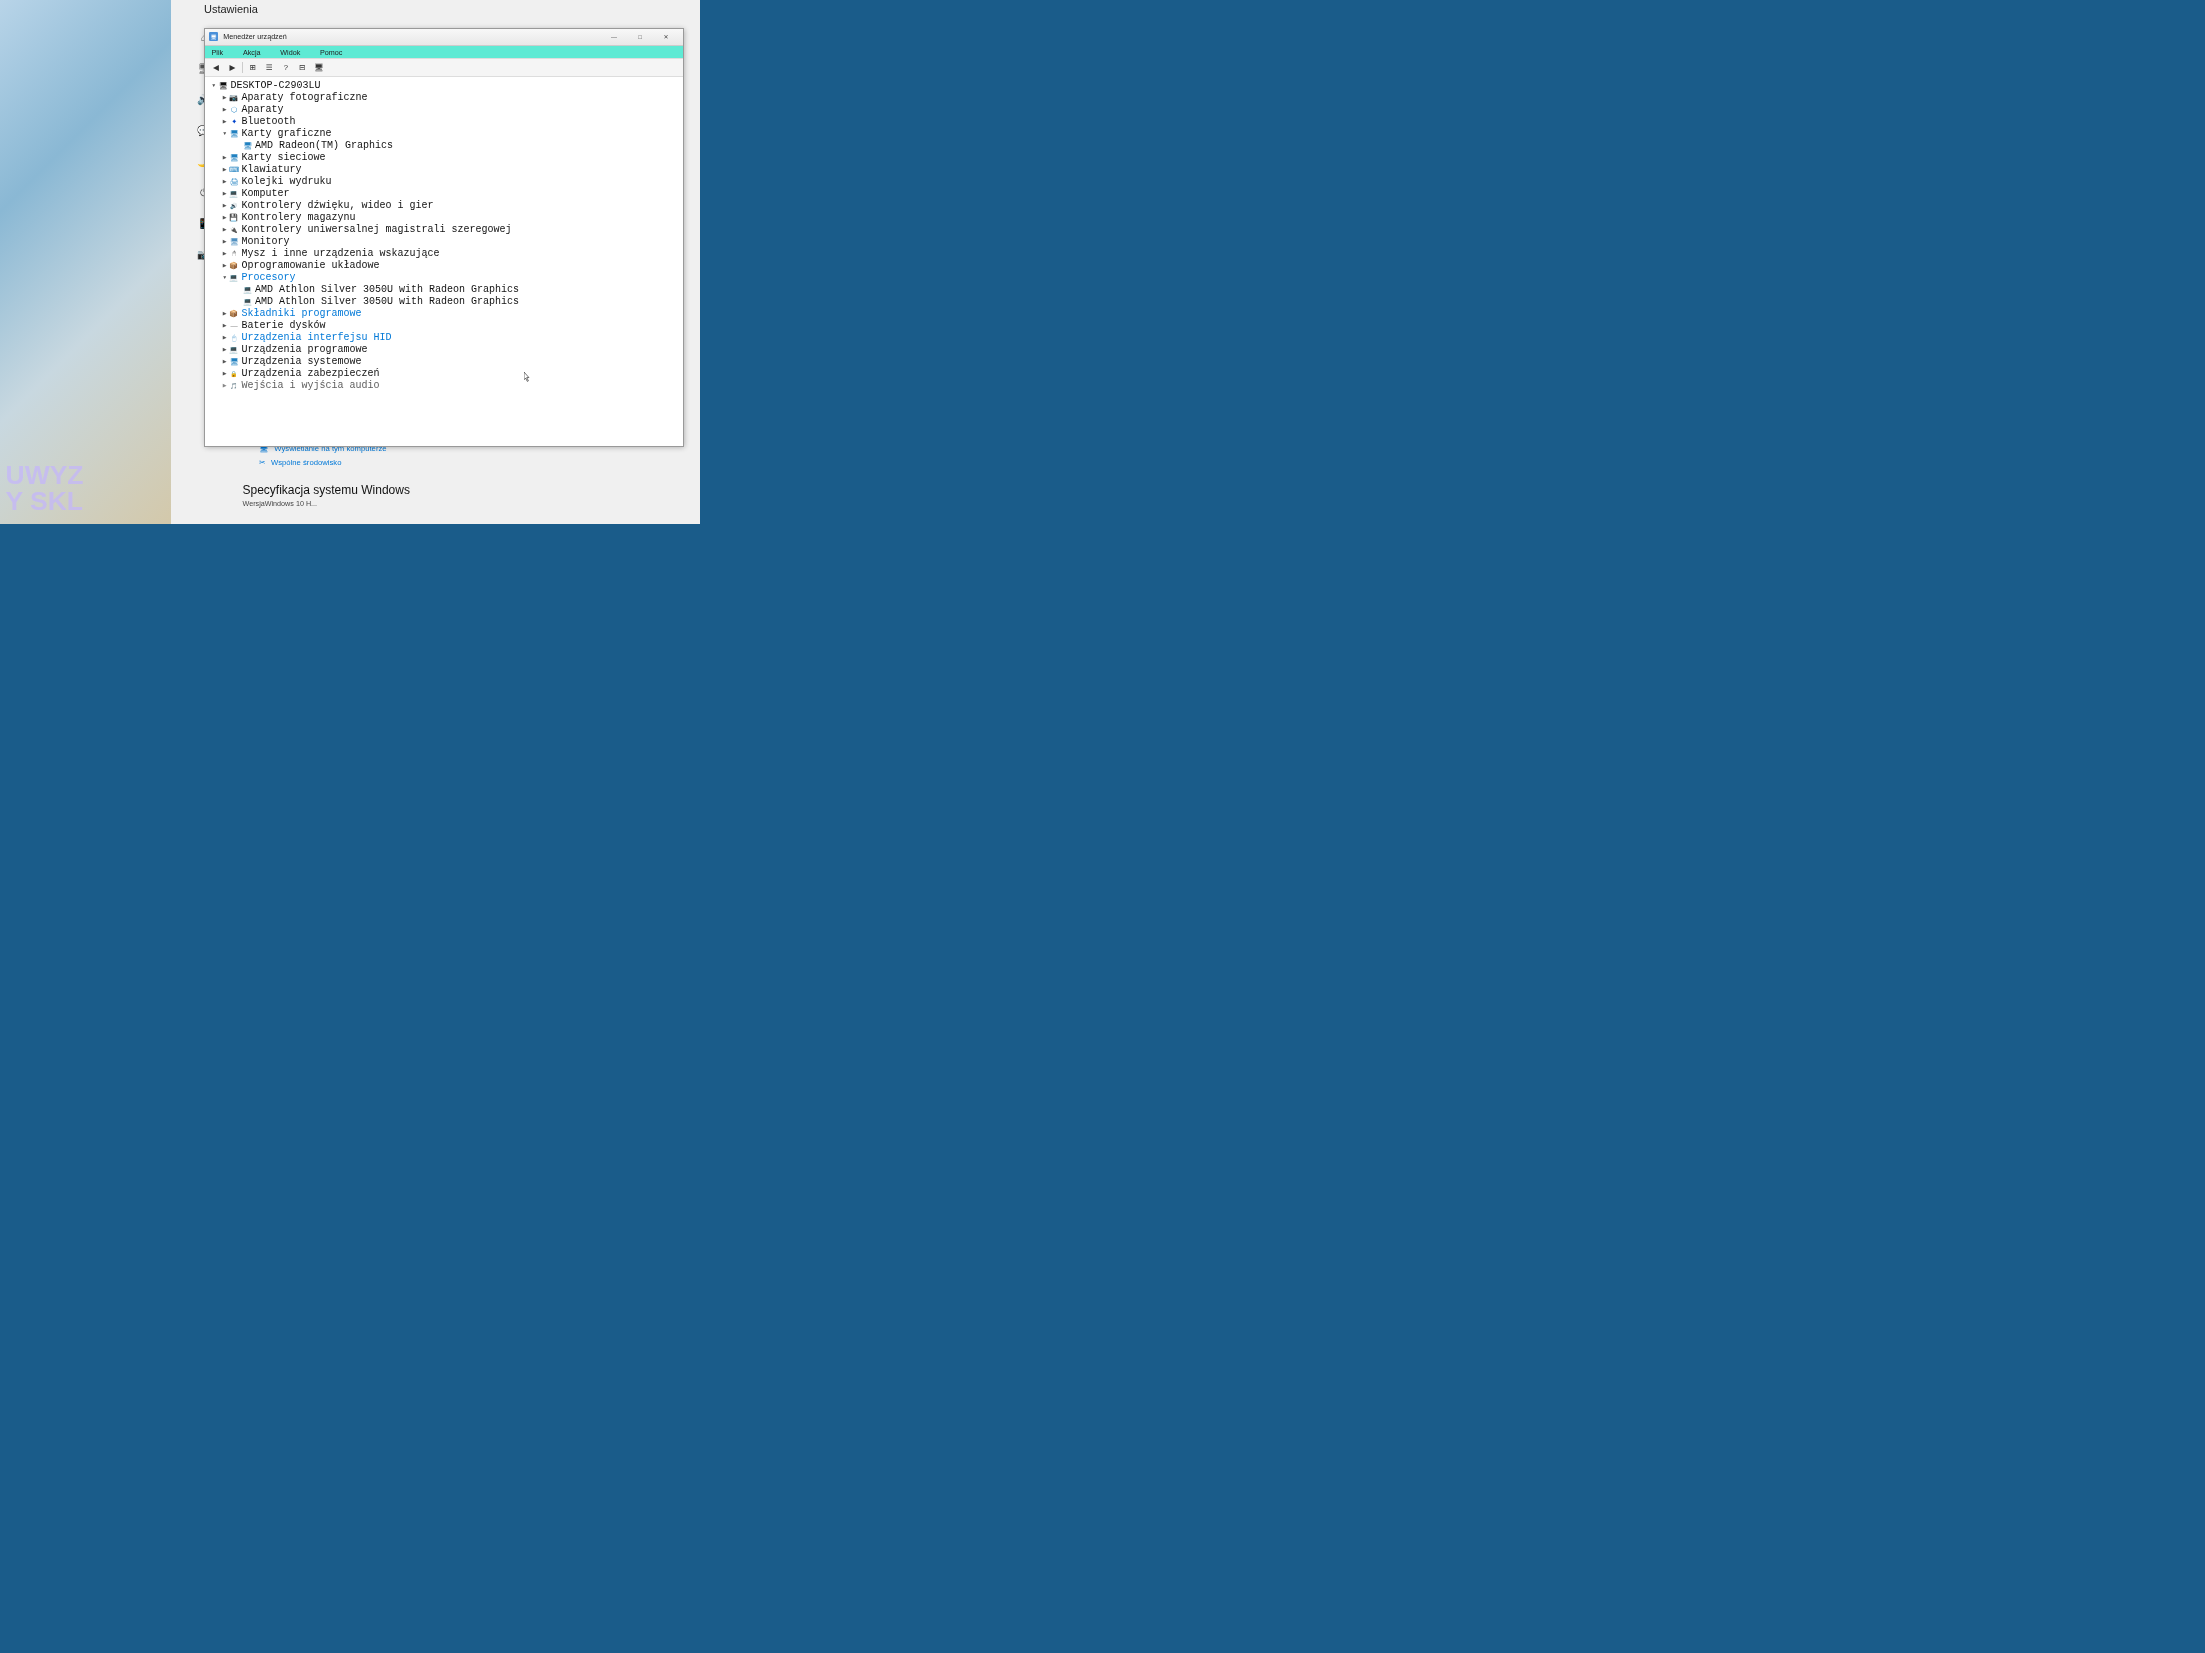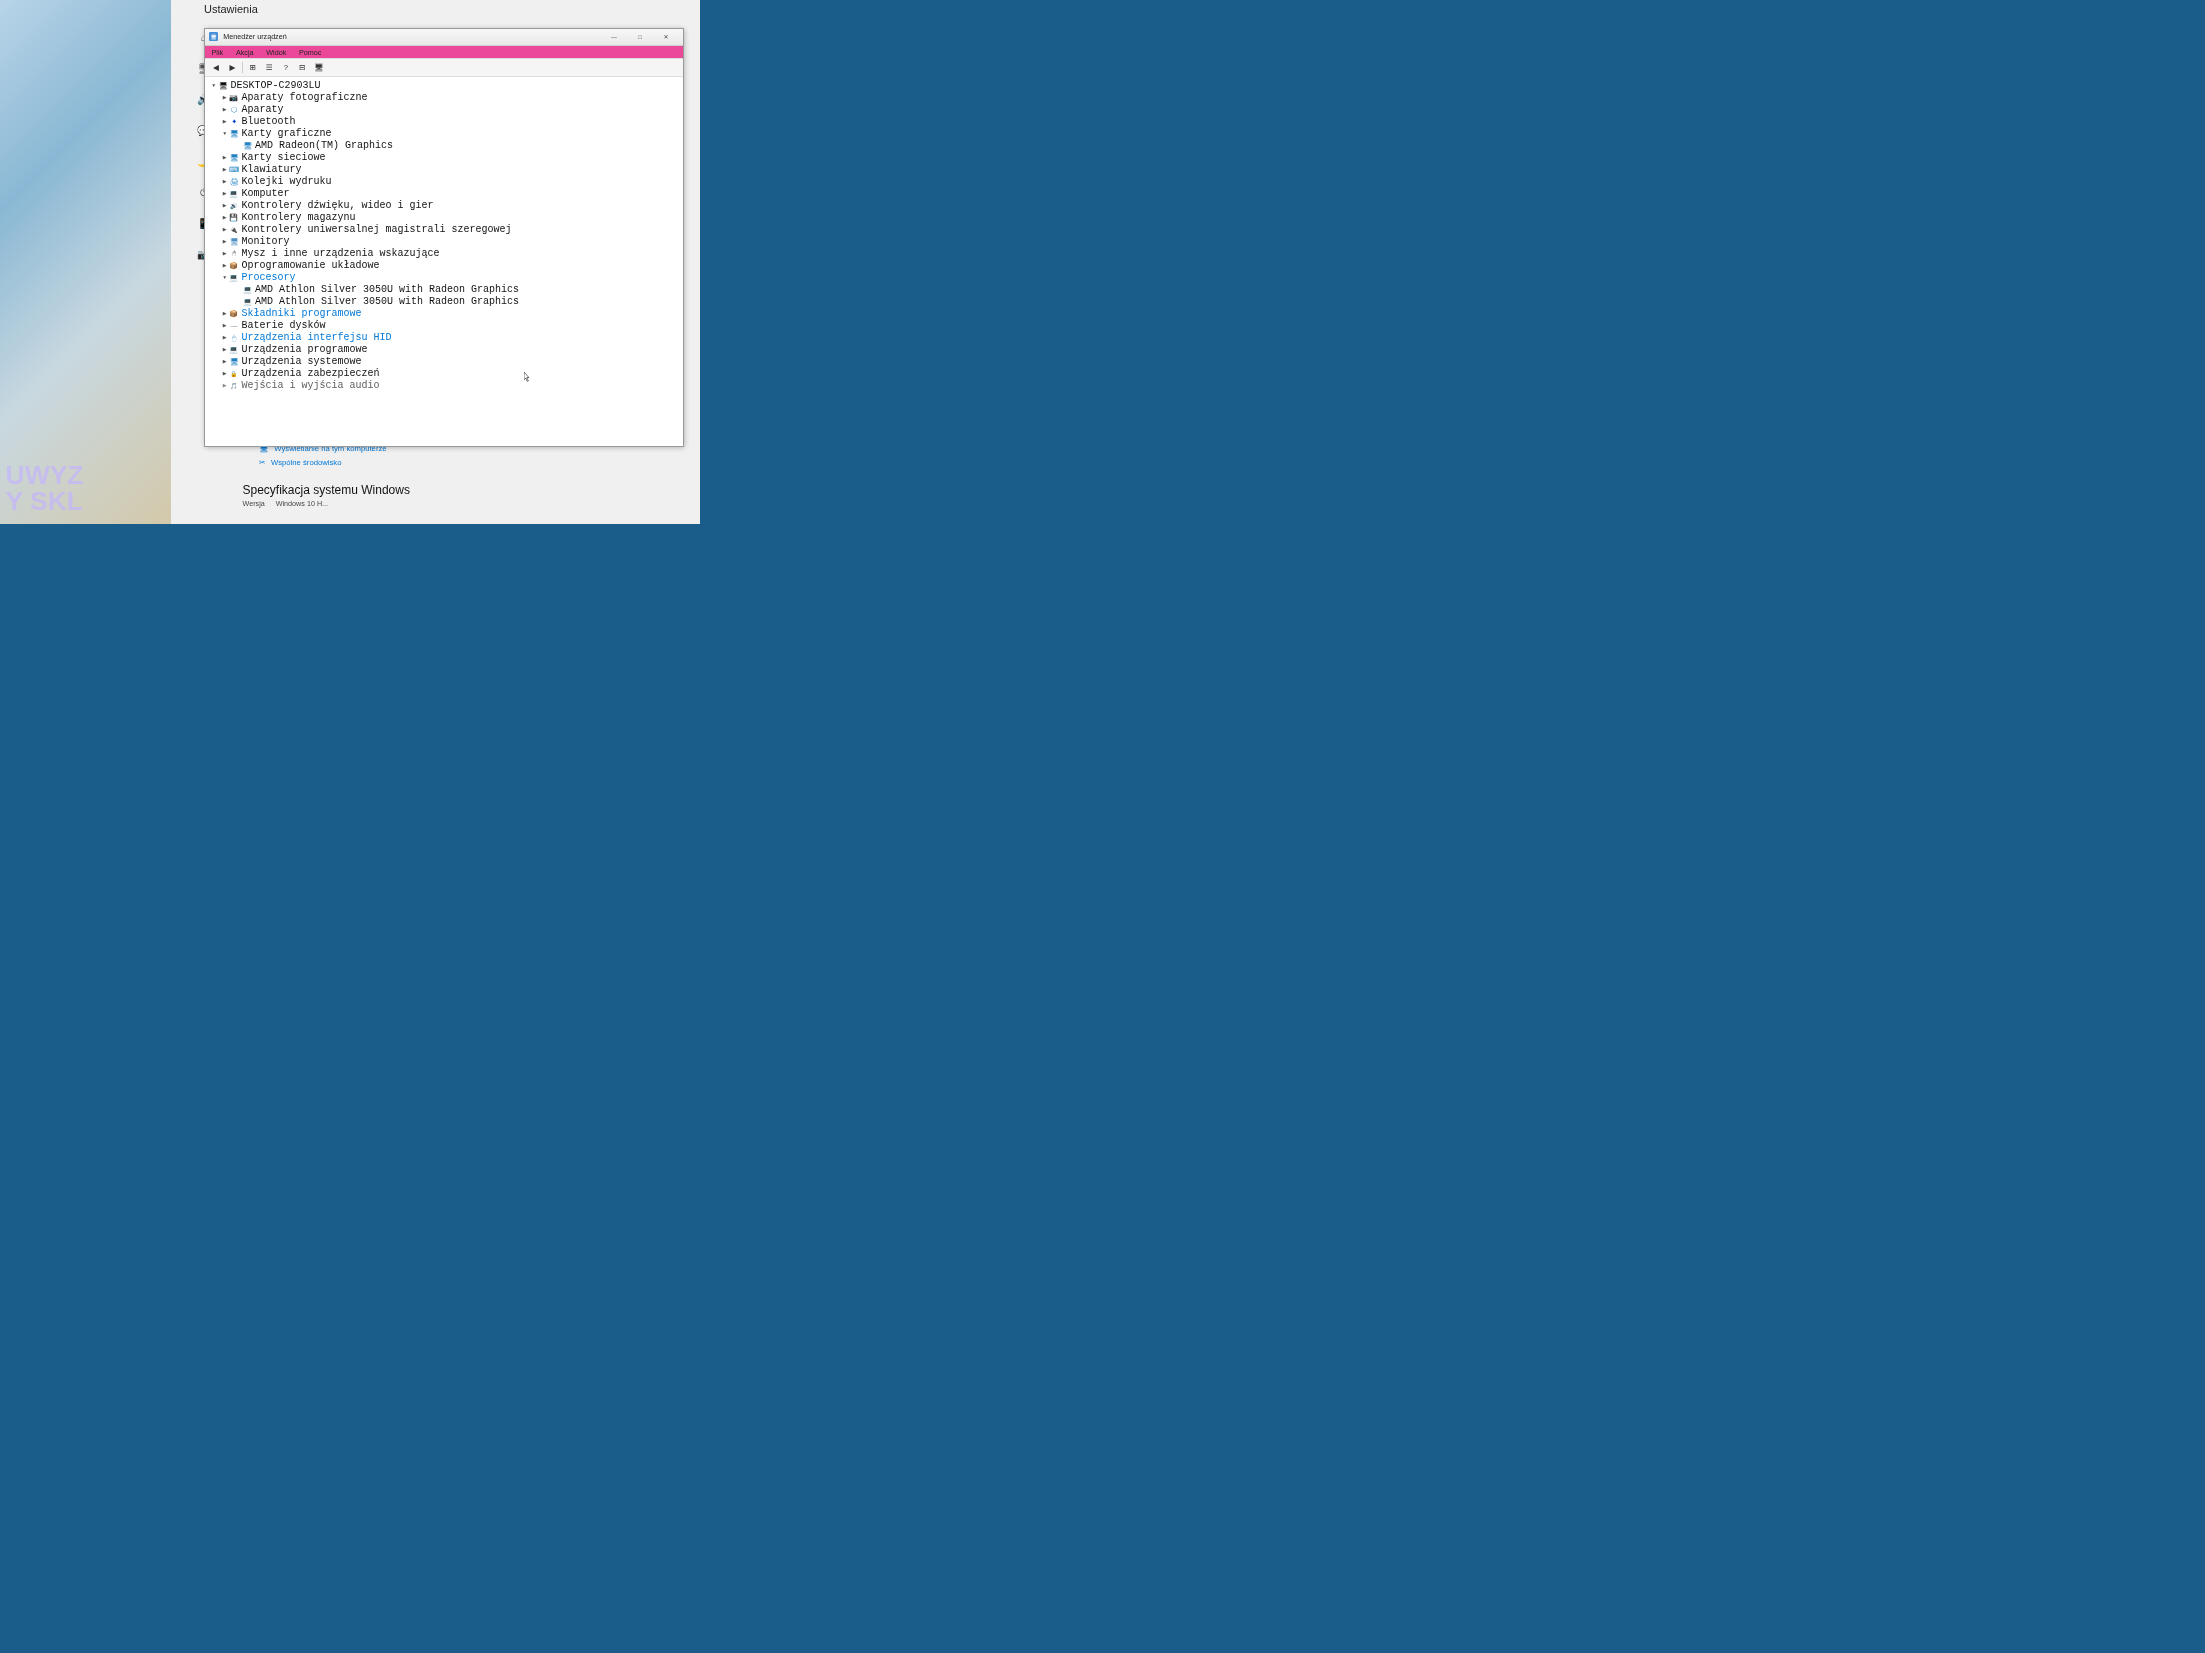--- a/index.html
+++ b/index.html
@@ -129,27 +129,27 @@
       cursor: pointer;
       font-size: 6px;
       color: #444;
       display: flex;
       align-items: center;
       justify-content: center;
     }
 
     
     .dm-menubar {
-      background: #ec4899;
+      background: #5eead4;
       height: 13.2px;
       display: flex;
       align-items: center;
       padding: 0 2.2px;
       border-bottom: 0.6px solid #ddd;
-      gap: 4px;
+      gap: 11px;
     }
 
     .dm-menu-item {
       padding: 1.1px 4.4px;
       font-size: 7.2px;
       color: #222;
       cursor: pointer;
       border-radius: 1.1px;
     }
 
@@ -260,21 +260,20 @@
     .settings-section-title {
       font-size: 12px;
       font-weight: 300;
       color: #111;
       margin-bottom: 2.2px;
     }
 
     .settings-version-row {
       display: flex;
       align-items: center;
-      gap: 11px;
       font-size: 7.2px;
       color: #444;
     }
 
     
     .ustawienia-header {
       position: absolute;
       left: 204px;
       top: 3.3px;
       font-size: 11px;

